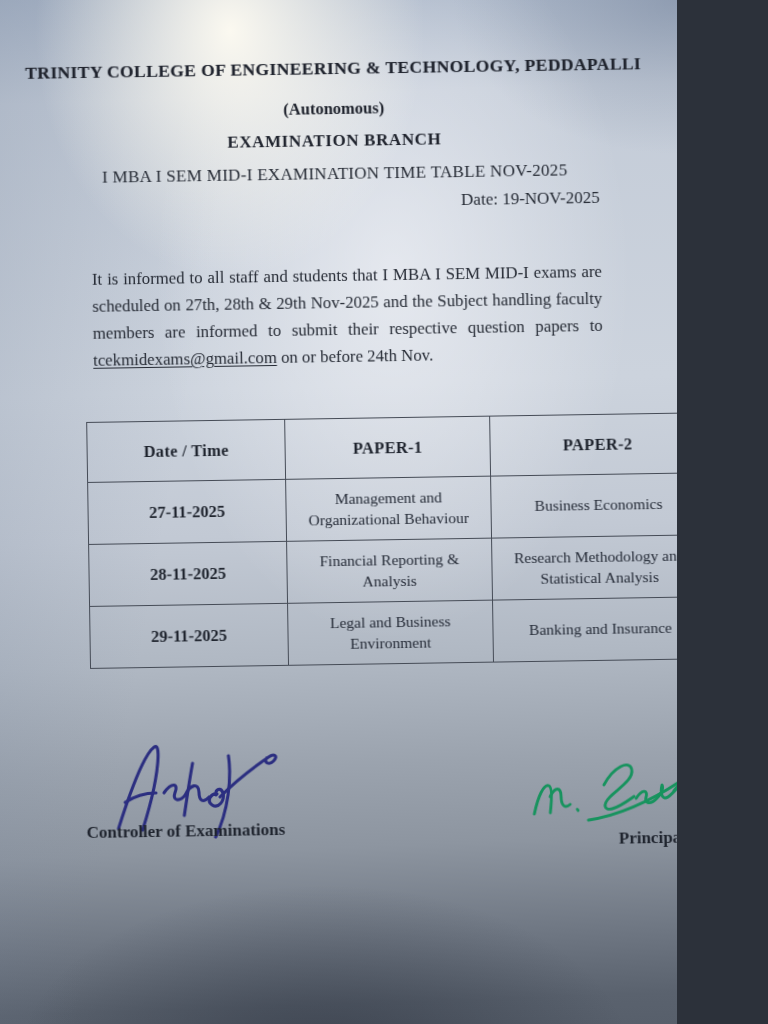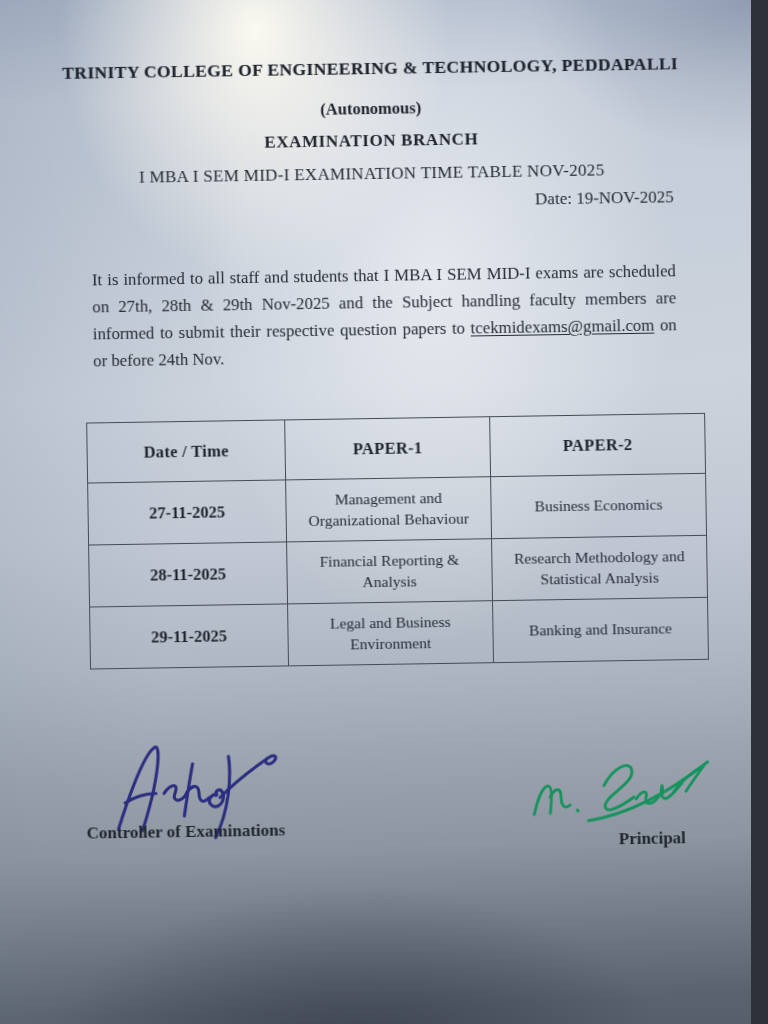--- a/index.html
+++ b/index.html
@@ -1,17 +1,17 @@
 <!DOCTYPE html>
 <html><head>
 <meta charset="utf-8">
 <style>
   html,body{margin:0;padding:0;background:#2c313a;}
   .photo{
-    position:relative;width:751px;height:1024px;overflow:hidden;
+    position:relative;width:677px;height:1024px;overflow:hidden;
     font-family:"Liberation Serif","DejaVu Serif",serif;
     color:#262b35;
     background:
       radial-gradient(ellipse 300px 380px at 34% 3%, rgba(255,252,242,0.95), rgba(255,252,242,0) 65%),
       radial-gradient(ellipse 340px 520px at 58% 27%, rgba(252,252,255,0.55), rgba(252,252,255,0) 70%),
       radial-gradient(ellipse 320px 220px at 100% 0%, rgba(104,120,146,0.45), rgba(104,120,146,0) 70%),
       linear-gradient(100deg, rgba(118,133,156,0.28), rgba(118,133,156,0) 30%),
       radial-gradient(ellipse 430px 250px at 48% 104%, rgba(28,34,46,0.45), rgba(28,34,46,0) 72%),
       linear-gradient(178deg,#aab6c8 0%,#c4ccd8 10%,#ccd3dd 38%,#c2c9d4 52%,#b0b8c3 64%,#9ba3ae 74%,#8d95a0 82%,#6e7682 91%,#5a626e 97%,#575f6b 100%);
   }

